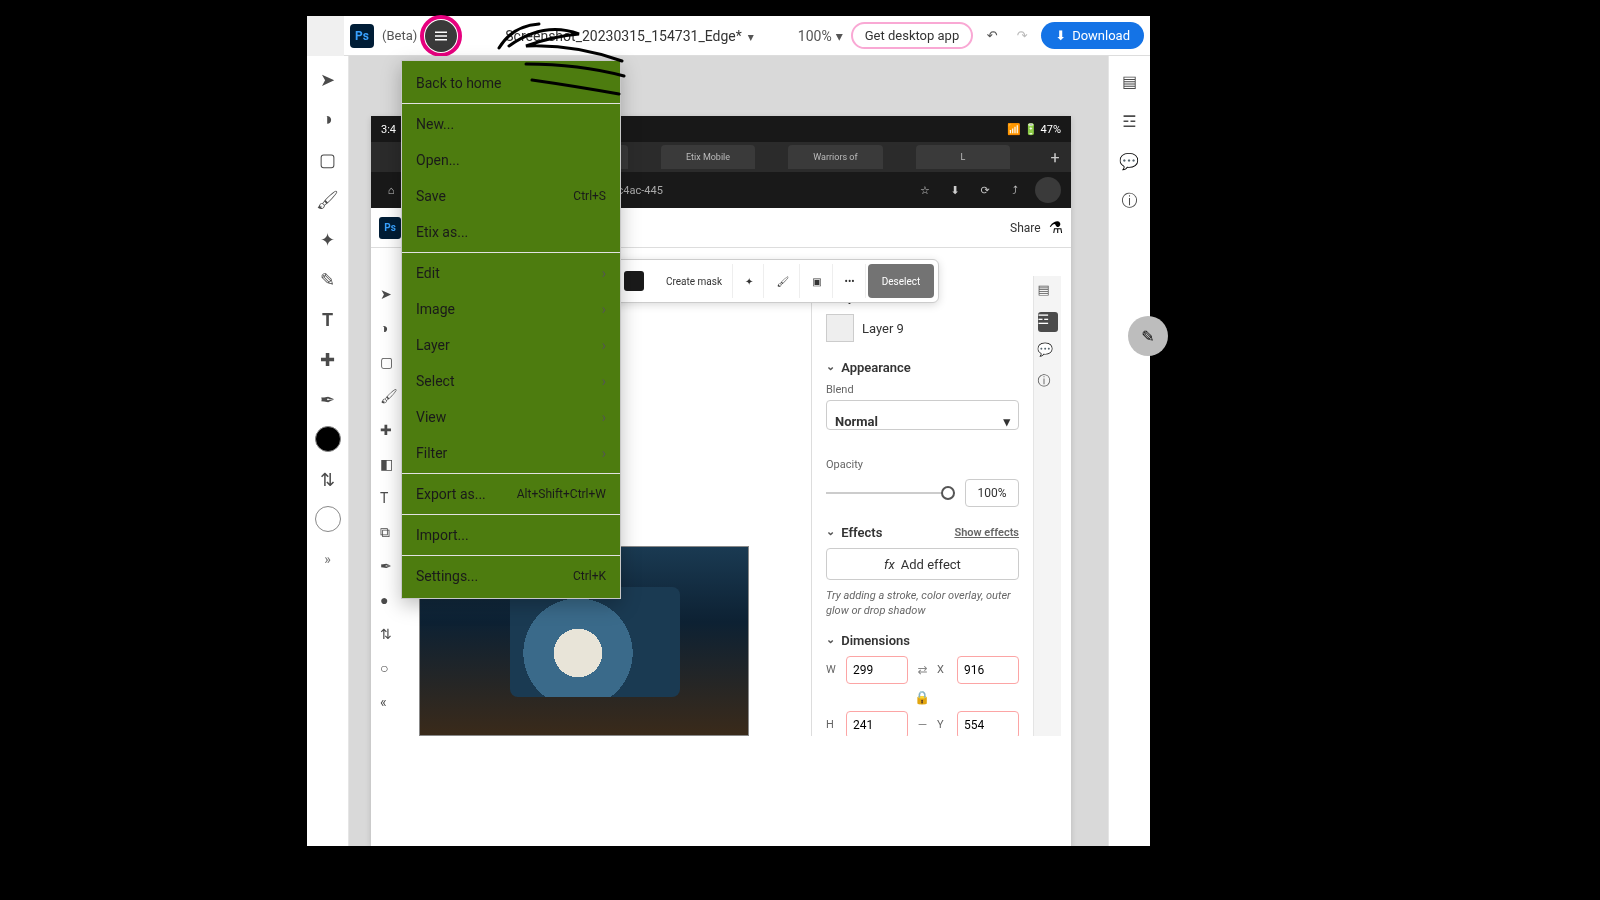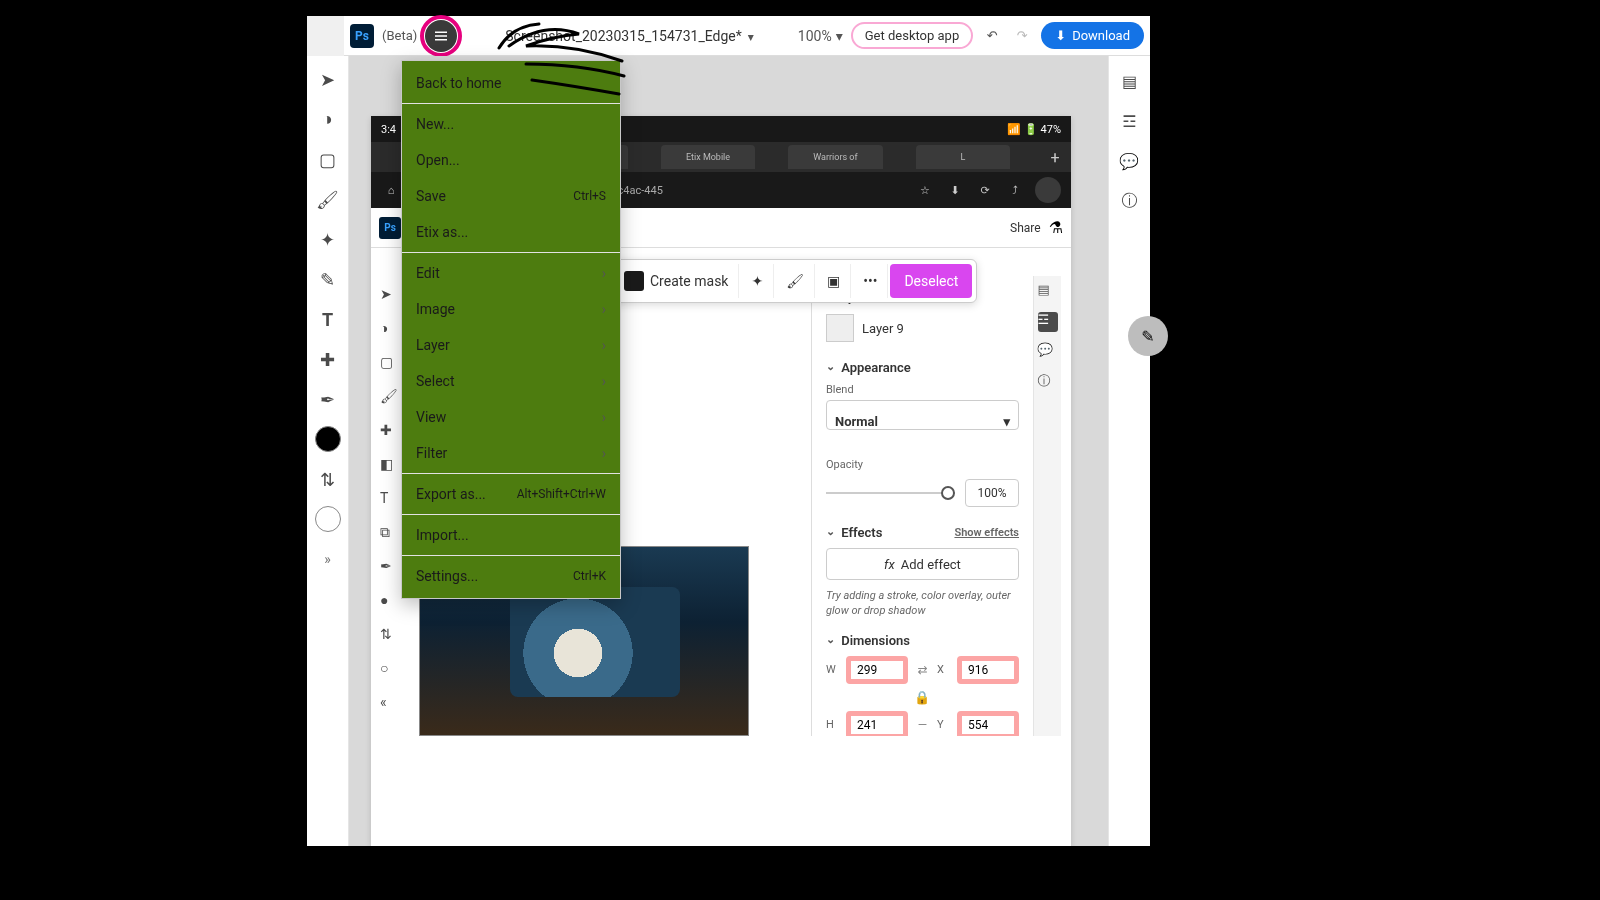--- a/index.html
+++ b/index.html
@@ -50,24 +50,24 @@
   .url-text { flex:1; overflow:hidden; white-space:nowrap; }
   .url-ico { width:20px;height:20px; display:flex;align-items:center;justify-content:center; color:#ccc; }
   .url-more { width:26px;height:26px;border-radius:13px;background:#3a3a3a; }
 
   .ps-app-header { height:40px; background:#fff; border-bottom:1px solid #ddd; display:flex;align-items:center; padding:0 8px; gap:8px; }
   .ps-app-header .ps-mini { width:22px;height:22px;background:#001d36;color:#39a2ff;font-size:10px;font-weight:700;display:flex;align-items:center;justify-content:center;border-radius:3px; }
   .share { font-size:12px;color:#333; }
 
   
   .sel-toolbar { position:absolute; left:260px; top:203px; display:flex; gap:2px; background:#fff; border:1px solid #ccc; border-radius:6px; padding:4px; box-shadow:0 2px 8px rgba(0,0,0,.15); z-index:8; }
-  .sel-btn { height:34px; padding:0 10px; display:flex;align-items:center;justify-content:center; color:#333; font-size:14px; gap:6px; border-right:1px solid #eee; }
+  .sel-btn { height:34px; padding:0 10px; display:flex;align-items:center;justify-content:center; color:#333; font-size:10px; gap:22px; border-right:1px solid #eee; }
   .sel-btn:last-child { border-right:none; }
   .sel-mask-ico { width:20px;height:20px;background:#1a1a1a;border-radius:3px; }
-  .sel-deselect { background:#d946ef; color:#fff; border-radius:4px; padding:0 14px; }
+  .sel-deselect { background:#737373; color:#fff; border-radius:4px; padding:0 14px; }
 
   
   .nested-panel { position:absolute; right:10px; top:160px; width:250px; bottom:40px; background:#fff; border-left:1px solid #ddd; font-size:13px; color:#333; overflow:hidden; }
   .np-rail { position:absolute; right:0; top:0; width:28px; bottom:0; background:#f4f4f4; border-left:1px solid #e4e4e4; display:flex;flex-direction:column;align-items:center;padding-top:6px;gap:10px; }
   .np-rail .ri { width:20px;height:20px;color:#555; }
   .np-rail .ri.active { background:#4b4b4b;color:#fff;border-radius:3px; }
   .np-body { position:absolute; left:0; right:28px; top:0; bottom:0; padding:12px 14px; }
   .np-body h4 { font-size:14px;font-weight:600;margin-bottom:10px; }
   .layer-row { display:flex;align-items:center;gap:8px; margin-bottom:18px; }
   .thumb { width:28px;height:28px;border:1px solid #ccc;background:#eee; }
@@ -77,21 +77,21 @@
   .select { width:100%; height:30px; border:1px solid #ccc; border-radius:4px; display:flex;align-items:flex-end;justify-content:space-between; padding:0 8px; font-size:13px;font-weight:bold; }
   .slider-row { display:flex;align-items:center;gap:10px; margin-top:8px; }
   .slider { flex:1; height:2px; background:#ccc; position:relative; }
   .slider .knob { position:absolute; right:0; top:-6px; width:14px;height:14px;border:2px solid #555;background:#fff;border-radius:50%; }
   .pct-box { width:54px;height:28px;border:1px solid #ccc;border-radius:4px;display:flex;align-items:center;justify-content:center;font-size:12px; }
   .show-effects { font-size:11px;color:#666;text-decoration:underline; margin-left:auto; }
   .add-effect { width:100%;height:32px;border:1px solid #ccc;border-radius:4px;display:flex;align-items:center;justify-content:center;gap:6px;font-size:13px;margin:8px 0; }
   .hint { font-size:11px;color:#666;font-style:italic;line-height:1.4; }
   .dim-row { display:flex;align-items:center;gap:6px;margin:6px 0; }
   .dim-label { width:14px;font-size:11px;color:#666; }
-  .dim-input { width:62px;height:28px;border:5px solid #fca5a5;border-radius:4px;padding:0 6px;font-size:12px; }
+  .dim-input { width:62px;height:28px;border:1px solid #fca5a5;border-radius:4px;padding:0 6px;font-size:12px; }
   .dim-mid { flex:1;text-align:center;color:#888;font-size:12px; }
   .dim-icons { display:flex;gap:12px;margin-top:10px;color:#555;font-size:16px; }
   .dim-icons .gap { flex:1; }
 
   
   .artwork { position:absolute; left:48px; top:430px; width:330px; height:190px; background:linear-gradient(180deg,#1a3a52 0%,#0d2133 40%,#3a2a1a 100%); border:1px solid #888; }
   .wave { position:absolute; left:90px; top:40px; width:170px; height:110px; background:radial-gradient(circle at 40% 60%, #e8e4d8 0 20%, #3a6a8a 20% 45%, #1a3a52 45% 100%); border-radius:8px; }
 
   
   .dropdown { position:absolute; left:94px; top:44px; width:220px; background:#4d7c0f; border:1px solid #c8c8c8; box-shadow:0 6px 18px rgba(0,0,0,.25); z-index:40; padding:4px 0; }

